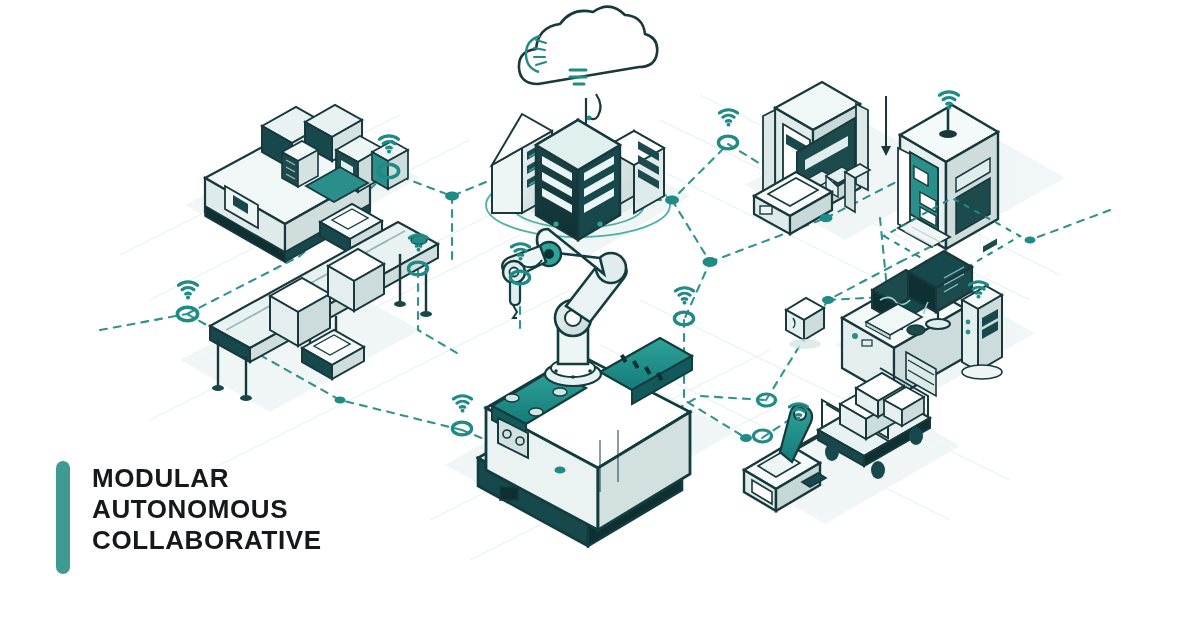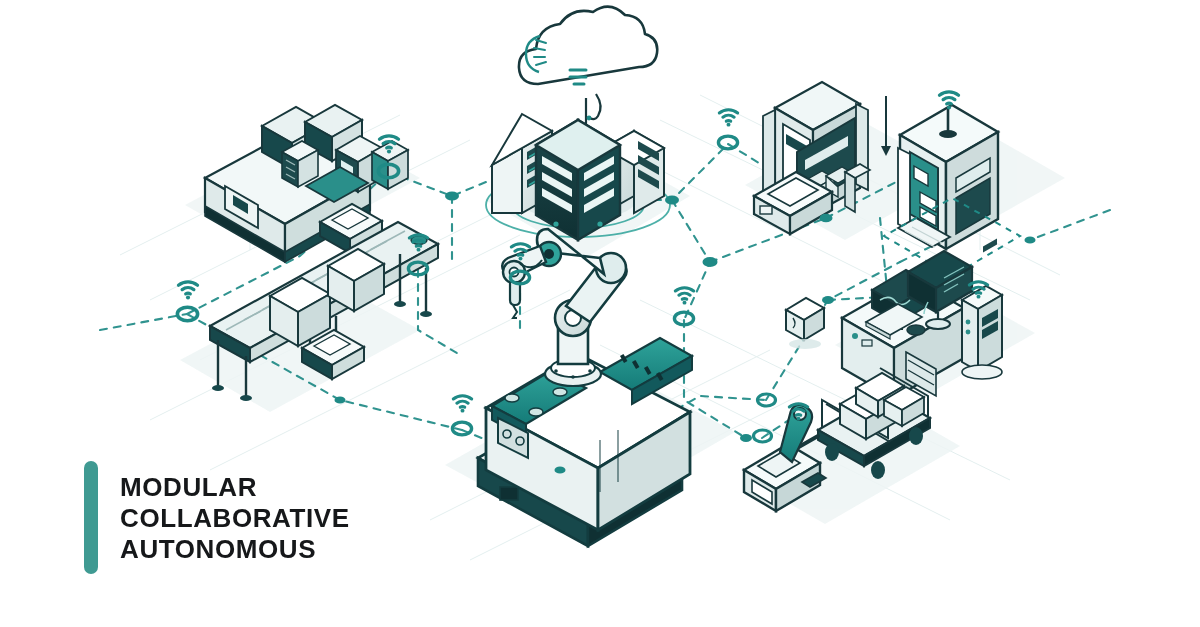--- a/index.html
+++ b/index.html
@@ -7,21 +7,21 @@
   body{
     width:1200px;height:627px;overflow:hidden;position:relative;
     font-family:"Liberation Sans","DejaVu Sans",sans-serif;
     background:#ffffff;
   }
   #stage{position:absolute;inset:0;width:1200px;height:627px;}
   #scene{position:absolute;left:0;top:0;width:1200px;height:627px;}
 
   
   .headline{
-    position:absolute;left:84px;top:461px;display:flex;align-items:center;gap:22px;
+    position:absolute;left:56px;top:461px;display:flex;align-items:flex-start;gap:22px;
   }
   .accent-bar{
     width:14px;border-radius:7px;background:#3f9a92;flex:0 0 14px;height:113px;
   }
   .headline-text{
     display:flex;flex-direction:column;justify-content:center;
     padding-top:2px;
   }
   .headline-text .line{
     font-size:26px;font-weight:bold;letter-spacing:0.6px;color:#16181a;
@@ -550,18 +550,18 @@
       <ellipse cx="340" cy="400" rx="5.5" ry="3.6"></ellipse>
       <ellipse cx="560" cy="470" rx="5.5" ry="3.6"></ellipse>
       <ellipse cx="1030" cy="240" rx="5.5" ry="3.6"></ellipse>
     </g>
   </svg>
 
   <div class="headline">
     <div class="accent-bar" style="background: rgb(63, 154, 146);"></div>
     <div class="headline-text">
       <div class="line">MODULAR</div>
+      <div class="line">AUTONOMOUS</div>
       <div class="line">COLLABORATIVE</div>
-      <div class="line">AUTONOMOUS</div>
     </div>
   </div>
 
 </div>
 
 </body></html>

